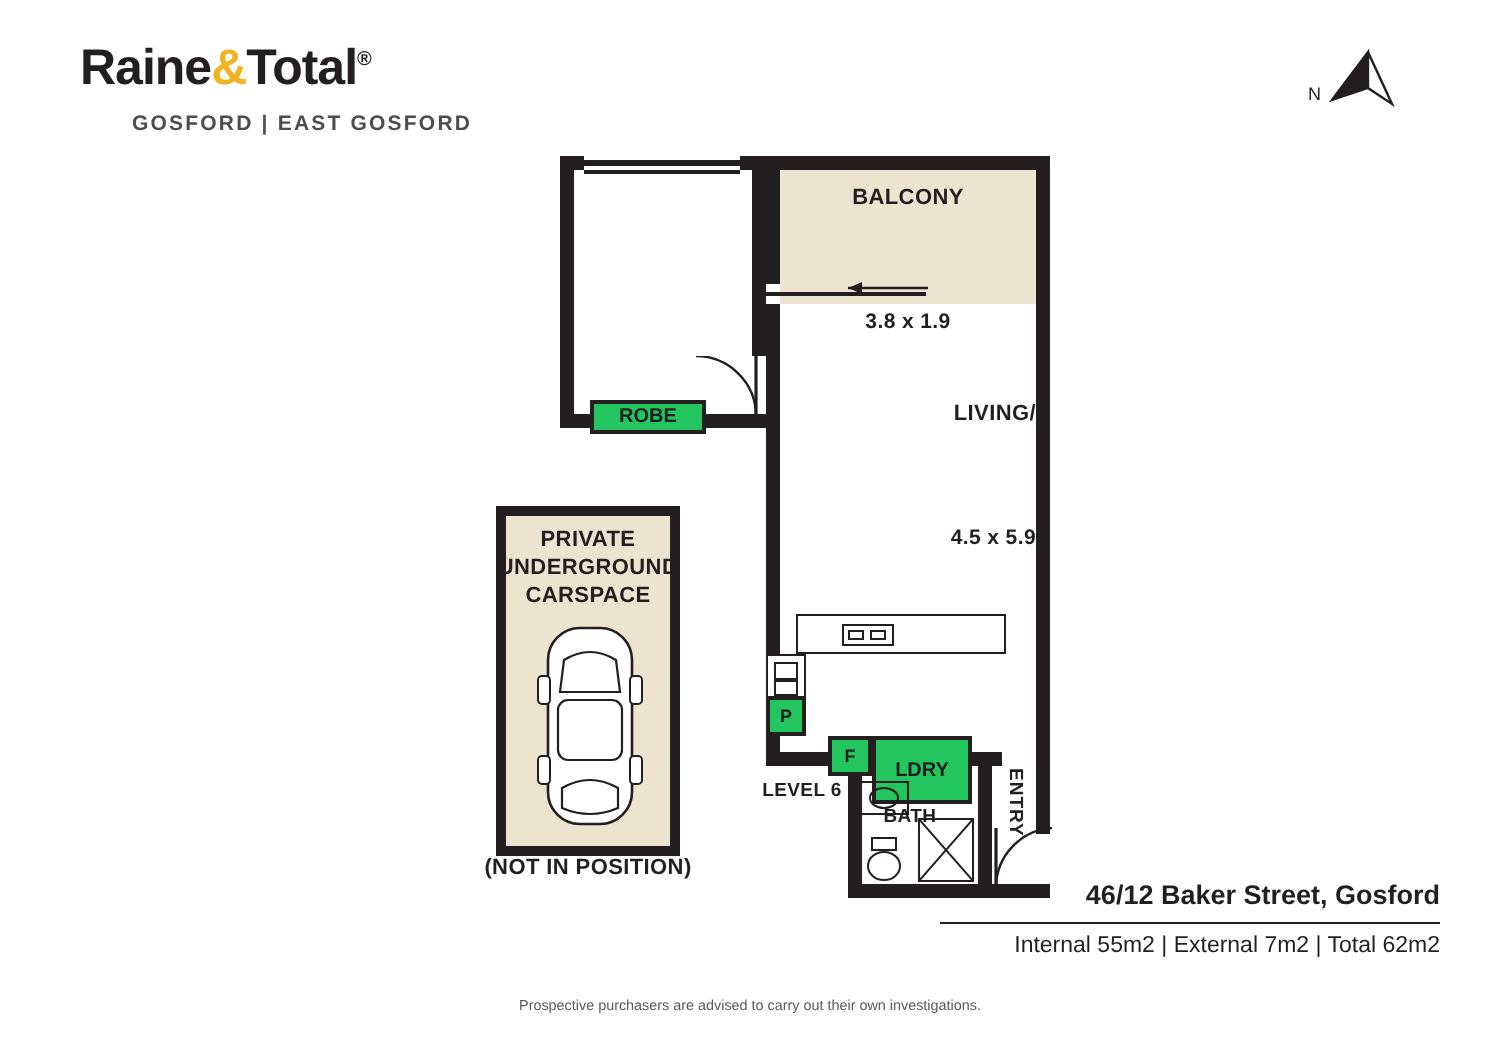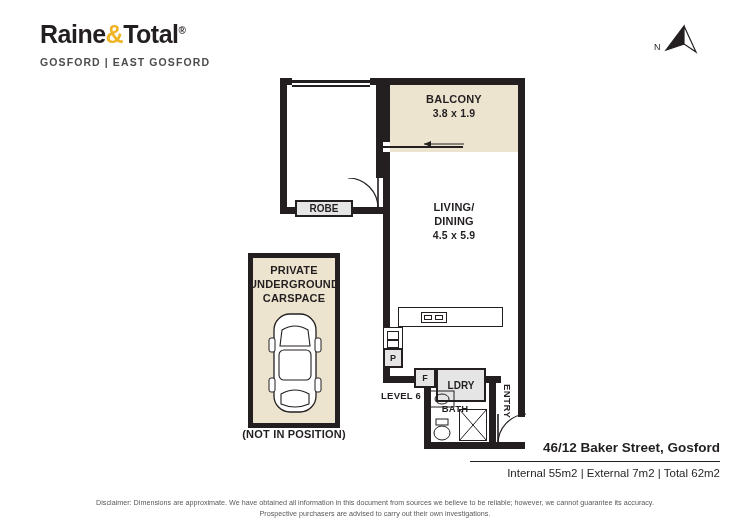--- a/index.html
+++ b/index.html
@@ -42,20 +42,21 @@
   .brand-name .reg {
     font-size: 10px;
     vertical-align: super;
   }
   .brand-sub {
     margin-top: 9px;
     font-size: 10.5px;
     letter-spacing: 1.1px;
     color: #4d4d4f;
     font-weight: bold;
+    margin-left: 26px;
   }
 
   
   .north {
     position: absolute;
     left: 652px;
     top: 24px;
     width: 48px;
     height: 42px;
   }
@@ -102,29 +103,30 @@
     text-align: center;
     font-size: 11px;
     font-weight: bold;
     line-height: 1.25;
     color: #231f20;
     letter-spacing: 0.2px;
   }
   .label .dim {
     font-weight: bold;
     font-size: 10.5px;
+    margin-top: 48px;
   }
   .label-sm {
     font-size: 9.5px;
   }
 
   .boxlabel {
     position: absolute;
     border: 2px solid #231f20;
-    background: #e5e5e5;
+    background: #22c55e;
     font-size: 10px;
     font-weight: bold;
     text-align: center;
     color: #231f20;
     box-sizing: border-box;
     display: flex;
     align-items: center;
     justify-content: center;
   }
 
@@ -316,23 +318,22 @@
       <rect x="7" y="70" width="6" height="14" rx="2" fill="#ffffff" stroke="#231f20" stroke-width="1"></rect>
       <rect x="53" y="70" width="6" height="14" rx="2" fill="#ffffff" stroke="#231f20" stroke-width="1"></rect>
     </svg>
 
 
     <div class="label" style="left:390px; top:93px; width:128px;">
       <div>BALCONY</div>
       <div class="dim">3.8 x 1.9</div>
     </div>
 
-    <div class="label" style="left:390px; top:201px; width:128px;">
+    <div class="label" style="left:390px; top:201px; width:128px;text-align:right;">
       <div>LIVING/</div>
-      <div>DINING</div>
       <div class="dim">4.5 x 5.9</div>
     </div>
 
 
     <div class="label label-sm" style="left:431px; top:403px; width:48px;">
       <span>BATH</span>
     </div>
 
     <div class="label label-sm" style="left:372px; top:390px; width:58px;">
       <span>LEVEL 6</span>
@@ -354,17 +355,16 @@
 
   </div>
 
   <div class="address">
     <div class="address-line1"><span>46/12 Baker Street</span><span class="suburb">, Gosford</span></div>
     <div class="address-rule"></div>
     <div class="address-line2">Internal 55m2  |  External 7m2  |  Total 62m2</div>
   </div>
 
   <div class="disclaimer">
-    <div>Disclaimer: Dimensions are approximate. We have obtained all information in this document from sources we believe to be reliable; however, we cannot guarantee its accuracy.</div>
     <div>Prospective purchasers are advised to carry out their own investigations.</div>
   </div>
 
 </div>
 
 </body></html>

